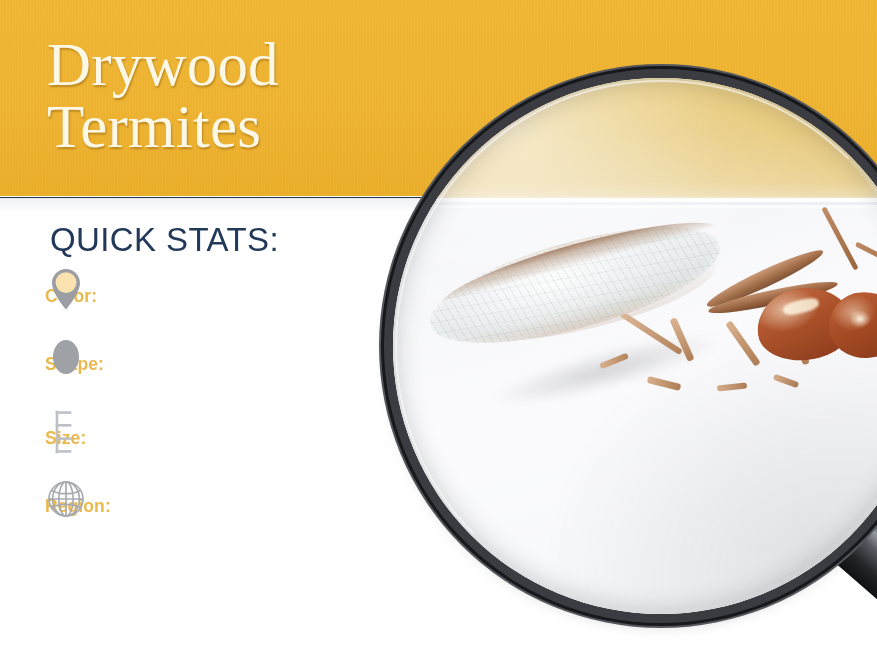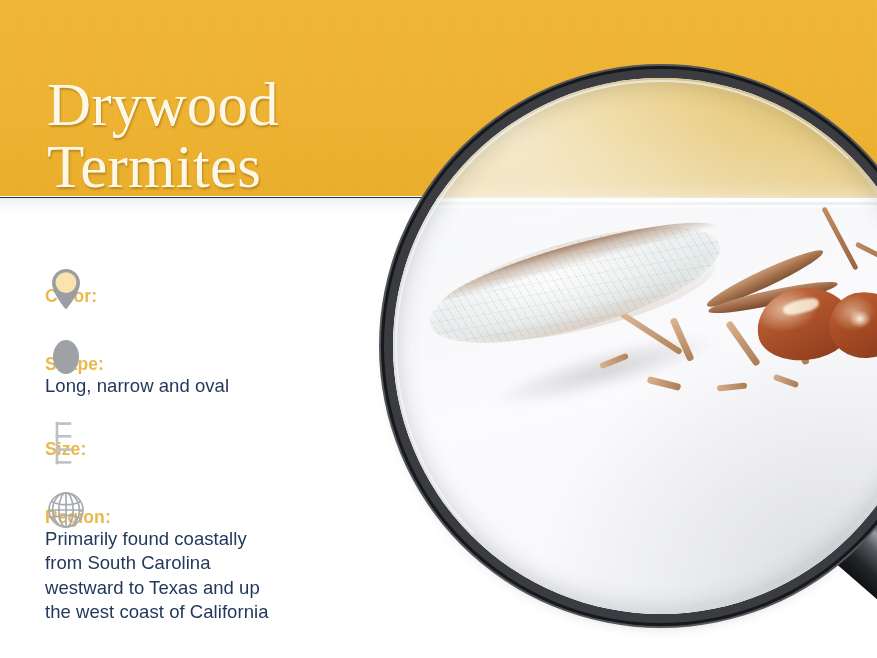--- a/index.html
+++ b/index.html
@@ -30,21 +30,20 @@
 
   .title{
     position:absolute;left:47px;top:34px;width:430px;
     font-family:"Liberation Serif",serif;
     font-size:61px;line-height:62px;
     color:#fdf8e6;
     letter-spacing:.2px;
     text-shadow:1px 2px 2px rgba(120,78,10,.42);
     white-space:pre-line;
     font-weight:400;
-    margin-top:40px;
   }
 
   
   .quick-stats-title{
     position:absolute;left:50px;top:222px;
     font-size:33px;line-height:36px;
     color:#22395a;
     letter-spacing:.4px;
     font-weight:400;
     -webkit-font-smoothing:antialiased;
@@ -245,20 +244,21 @@
 <body>
 
 <div id="stage">
 
   <div class="header-band"></div>
   <div class="header-rule"></div>
   <div class="header-underwhite"></div>
   <div class="title">Drywood
 Termites</div>
 
+  <div class="quick-stats-title">QUICK STATS:</div>
 
   <div class="stats">
 
     <div class="stat-row" id="row-color">
       <span class="stat-icon">
         <svg class="ico" width="30" height="42" viewBox="0 0 30 42" aria-hidden="true">
           <path d="M15 1C7.27 1 1 7.27 1 15c0 9.2 11.1 23.1 13.2 25.6a1 1 0 0 0 1.6 0C17.9 38.1 29 24.2 29 15 29 7.27 22.73 1 15 1z" fill="#9b9fa4"></path>
           <circle cx="15" cy="14.6" r="10.4" fill="#fbe3b0"></circle>
         </svg>
       </span>
@@ -268,21 +268,20 @@
     </div>
 
     <div class="stat-row" id="row-shape">
       <span class="stat-icon">
         <svg class="ico" width="30" height="42" viewBox="0 0 30 42" aria-hidden="true">
           <ellipse cx="15" cy="21" rx="13" ry="17" fill="#9ea2a7"></ellipse>
         </svg>
       </span>
       <span class="stat-text">
         <span class="stat-label">Shape:</span>
-        <span class="stat-value">Long, narrow and oval</span>
       </span>
     </div>
 
     <div class="stat-row" id="row-size">
       <span class="stat-icon">
         <svg class="ico" width="26" height="44" viewBox="0 0 26 44" aria-hidden="true">
           <g stroke="#bdc0c4" stroke-width="2.6" fill="none" stroke-linecap="square">
             <line x1="4" y1="2" x2="4" y2="42"></line>
             <line x1="4" y1="2.6" x2="17" y2="2.6"></line>
             <line x1="4" y1="15.3" x2="17" y2="15.3"></line>
@@ -305,24 +304,20 @@
             <ellipse cx="19" cy="19" rx="13.4" ry="17"></ellipse>
             <line x1="19" y1="2" x2="19" y2="36"></line>
             <line x1="2" y1="19" x2="36" y2="19"></line>
             <path d="M4.6 10.4c4 2.1 9 3.3 14.4 3.3s10.4-1.2 14.4-3.3"></path>
             <path d="M4.6 27.6c4-2.1 9-3.3 14.4-3.3s10.4 1.2 14.4 3.3"></path>
           </g>
         </svg>
       </span>
       <span class="stat-text">
         <span class="stat-label">Region:</span>
-        <span class="stat-value">Primarily found coastally
-from South Carolina
-westward to Texas and up
-the west coast of California</span>
       </span>
     </div>
 
   </div>
 
   <div class="magnifier">
     <div class="mag-handle"></div>
     <div class="mag-handle-grip"></div>
 
     <div class="mag-lens">

